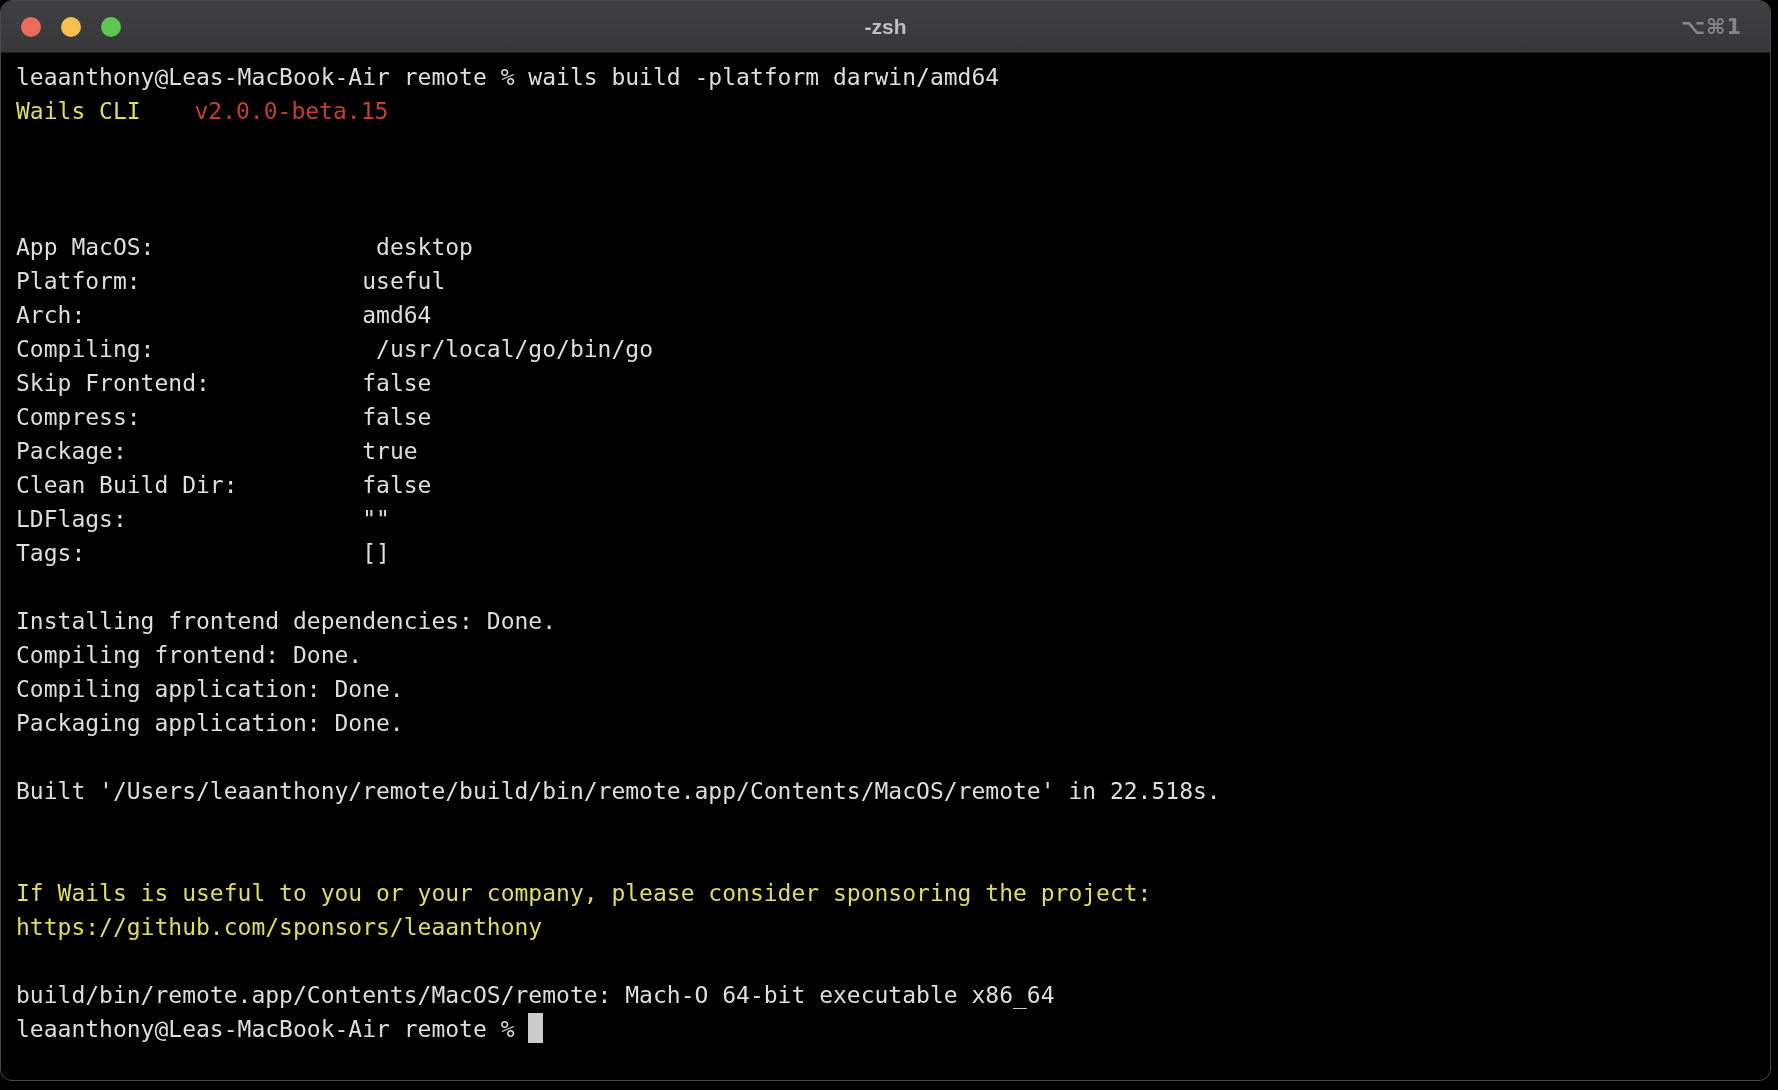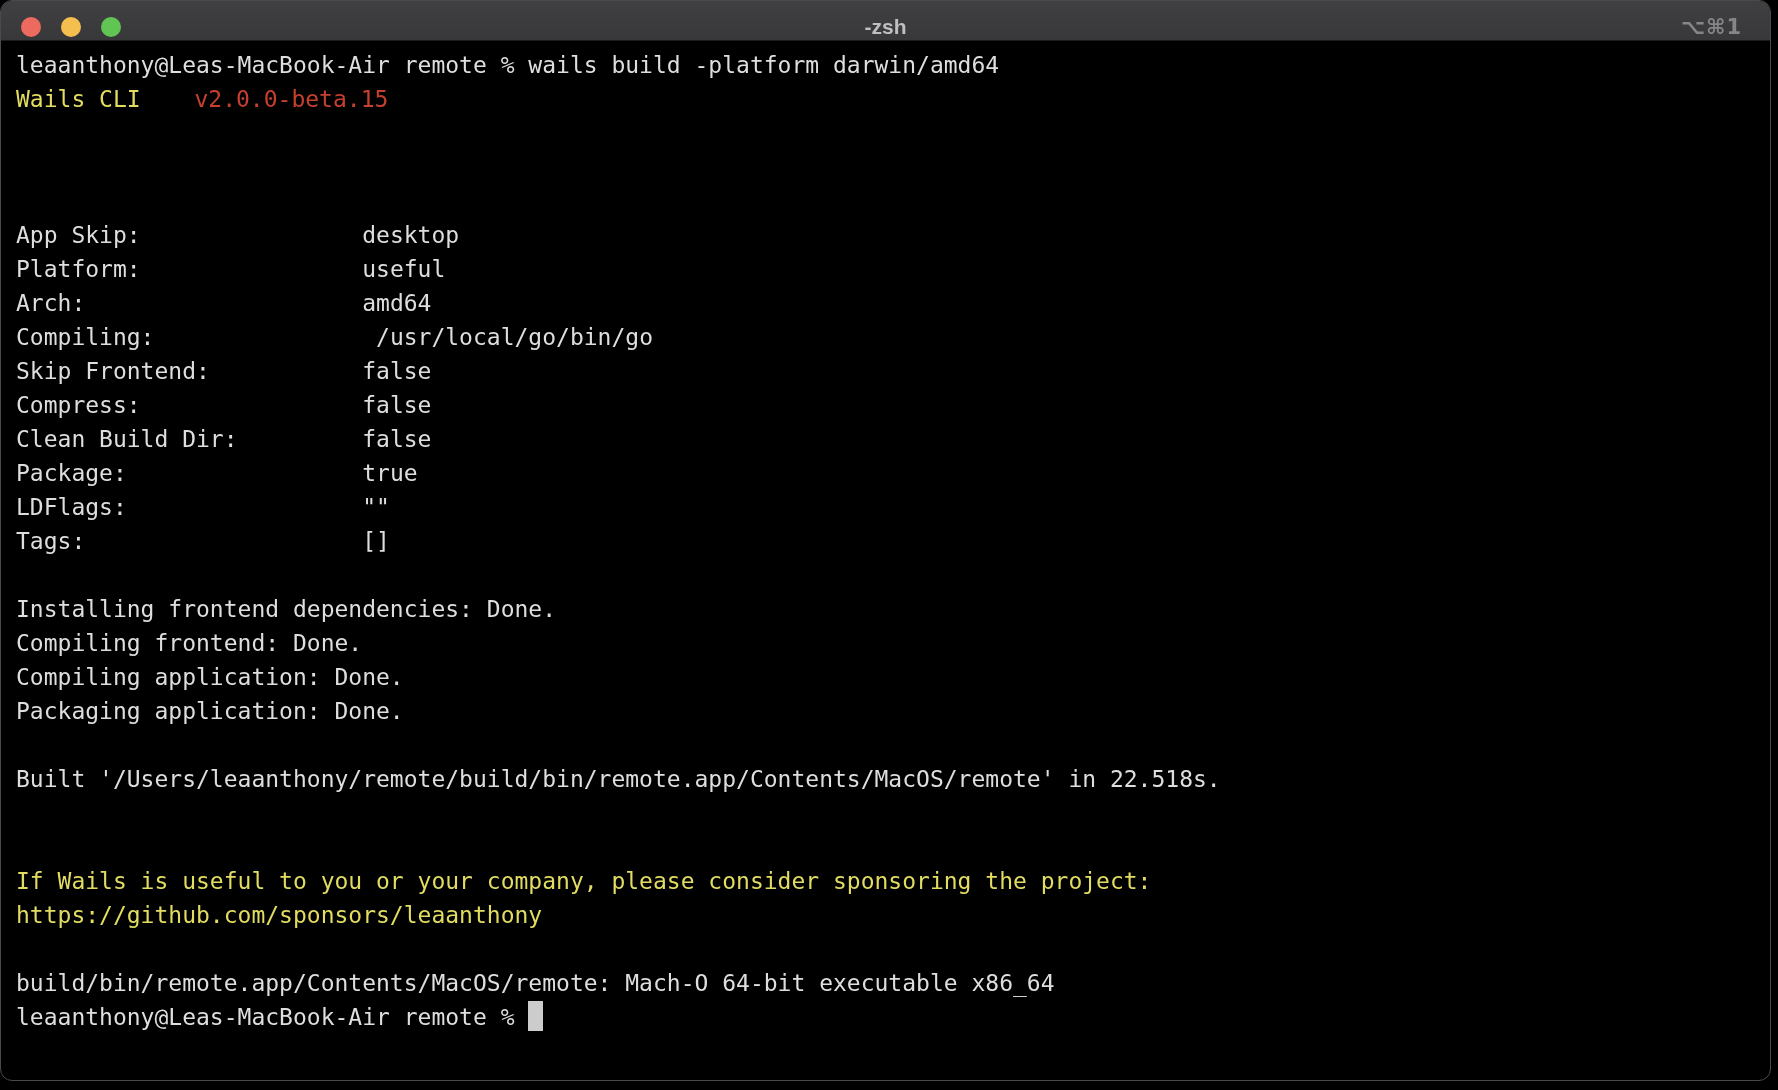--- a/index.html
+++ b/index.html
@@ -16,21 +16,21 @@
     width: 1771px;
     height: 1081px;
     background: var(--background, #000);
     border: 1px solid #4a4a4c;
     border-radius: 12px;
     overflow: hidden;
     box-sizing: border-box;
   }
   .titlebar {
     position: relative;
-    height: 40px;
+    height: 52px;
     background: linear-gradient(#404042, var(--titlebar, #38383a));
     border-bottom: 1px solid #1c1c1e;
     box-sizing: border-box;
   }
   .lights {
     position: absolute;
     left: 20px;
     top: 0;
     height: 52px;
     display: flex;
@@ -103,28 +103,28 @@
     </div>
     <div class="title">-zsh</div>
     <div class="shortcut">⌥⌘1</div>
   </div>
   <div class="screen">
       <div class="term-line"><span class="seg default">leaanthony@Leas-MacBook-Air remote % wails build -platform darwin/amd64</span></div>
       <div class="term-line"><span class="seg yellow">Wails CLI </span><span class="seg red">v2.0.0-beta.15</span></div>
       <div class="term-line"></div>
       <div class="term-line"></div>
       <div class="term-line"></div>
-      <div class="term-line"><span class="seg default">App Skip:                </span><span class="seg default">desktop</span></div>
+      <div class="term-line"><span class="seg default">App MacOS:                </span><span class="seg default">desktop</span></div>
       <div class="term-line"><span class="seg default">Platform:                </span><span class="seg default">useful</span></div>
       <div class="term-line"><span class="seg default">Arch:                    </span><span class="seg default">amd64</span></div>
       <div class="term-line"><span class="seg default">Compiling:                </span><span class="seg default">/usr/local/go/bin/go</span></div>
       <div class="term-line"><span class="seg default">Skip Frontend:           </span><span class="seg default">false</span></div>
       <div class="term-line"><span class="seg default">Compress:                </span><span class="seg default">false</span></div>
+      <div class="term-line"><span class="seg default">Package:                 </span><span class="seg default">true</span></div>
       <div class="term-line"><span class="seg default">Clean Build Dir:         </span><span class="seg default">false</span></div>
-      <div class="term-line"><span class="seg default">Package:                 </span><span class="seg default">true</span></div>
       <div class="term-line"><span class="seg default">LDFlags:                 </span><span class="seg default">""</span></div>
       <div class="term-line"><span class="seg default">Tags:                    </span><span class="seg default">[]</span></div>
       <div class="term-line"></div>
       <div class="term-line"><span class="seg default">Installing frontend dependencies: Done.</span></div>
       <div class="term-line"><span class="seg default">Compiling frontend: Done.</span></div>
       <div class="term-line"><span class="seg default">Compiling application: Done.</span></div>
       <div class="term-line"><span class="seg default">Packaging application: Done.</span></div>
       <div class="term-line"></div>
       <div class="term-line"><span class="seg default">Built '/Users/leaanthony/remote/build/bin/remote.app/Contents/MacOS/remote' in 22.518s.</span></div>
       <div class="term-line"></div>

